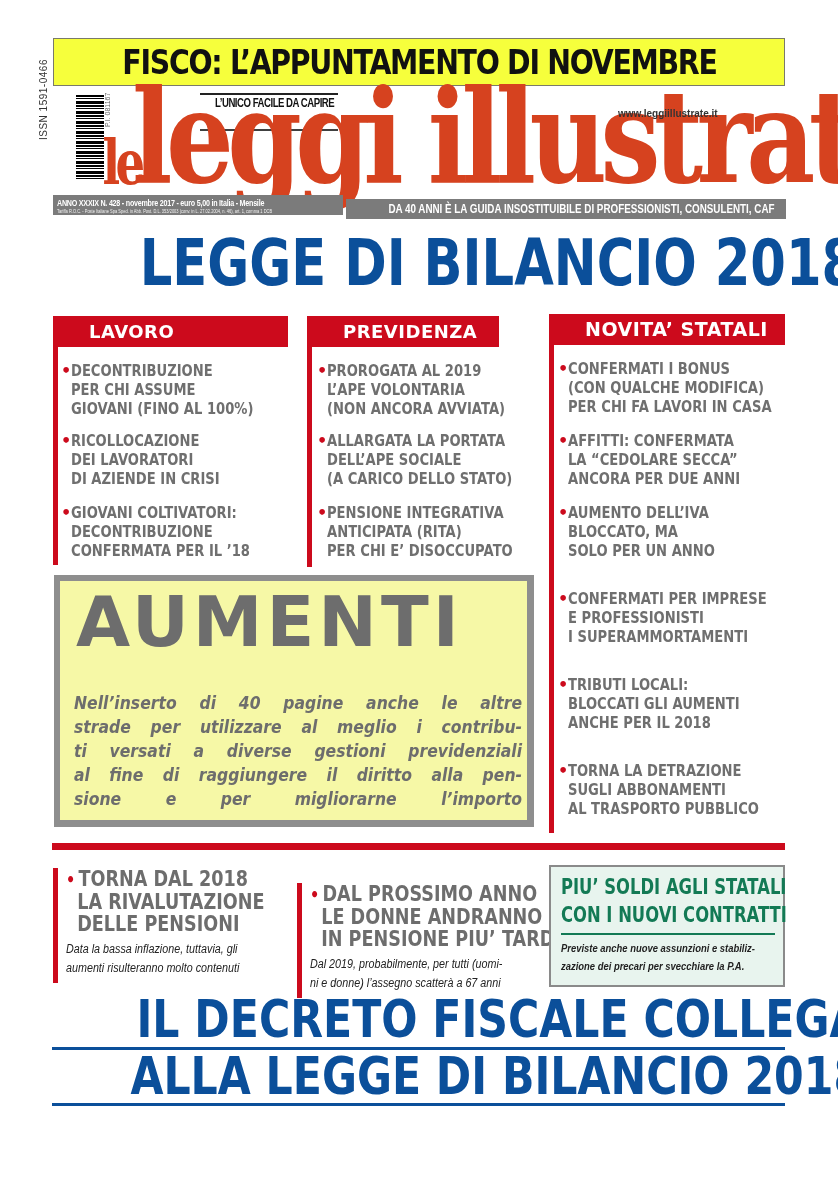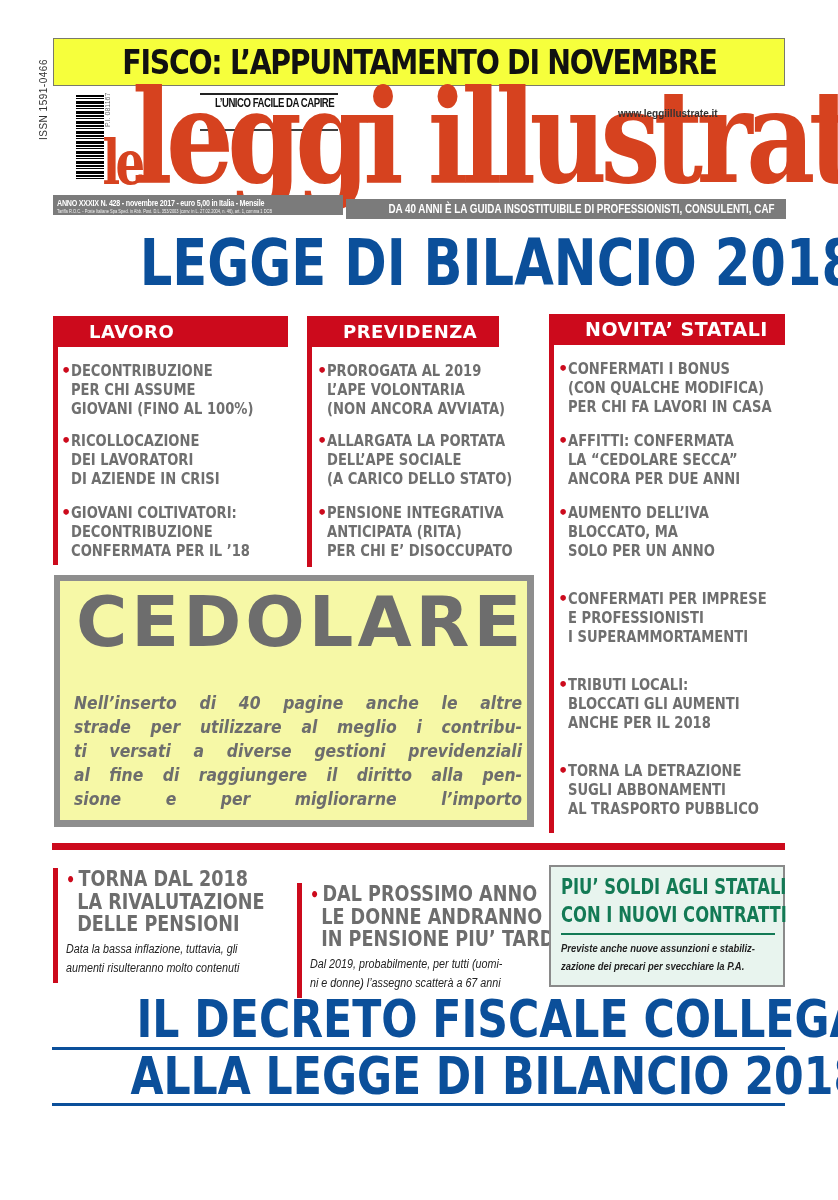--- a/index.html
+++ b/index.html
@@ -246,21 +246,21 @@
     <span class="txt">
       <span class="line">TORNA LA DETRAZIONE</span>
       <span class="line">SUGLI ABBONAMENTI</span>
       <span class="line">AL TRASPORTO PUBBLICO</span>
     </span>
   </div>
 </div>
 
 <div class="abs pension-box">
   <div class="pension-title">
-    <span>CEDOLARE</span>
+    <span>AUMENTI</span>
   </div>
   <div class="pension-text">
     <span class="pl">Nell’inserto di 40 pagine anche le altre</span>
     <span class="pl">strade per utilizzare al meglio i contribu-</span>
     <span class="pl">ti versati a diverse gestioni previdenziali</span>
     <span class="pl">al fine di raggiungere il diritto alla pen-</span>
     <span class="pl">sione e per migliorarne l’importo</span>
   </div>
 </div>
 

